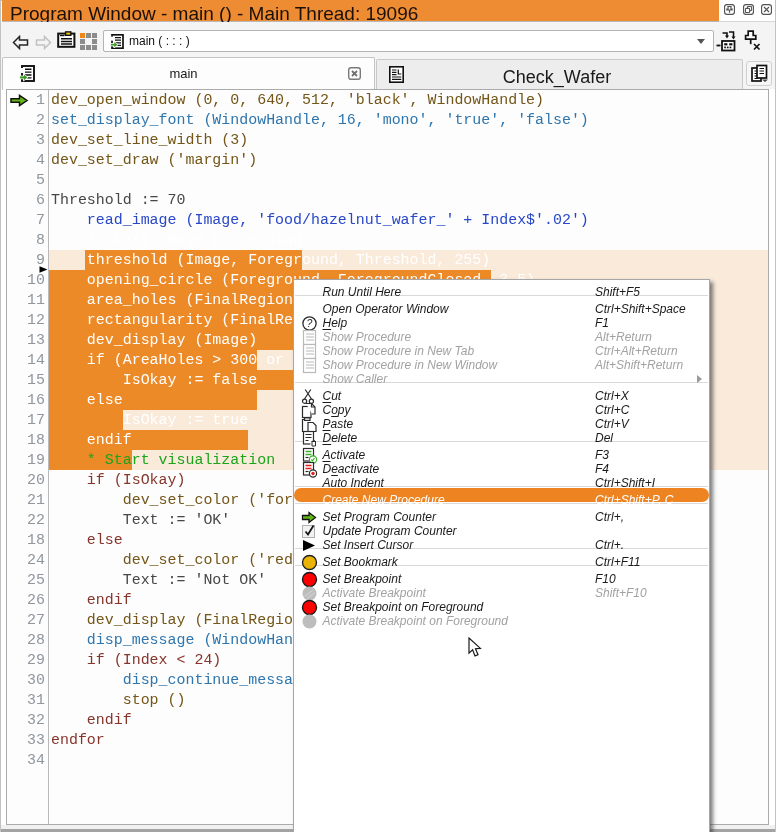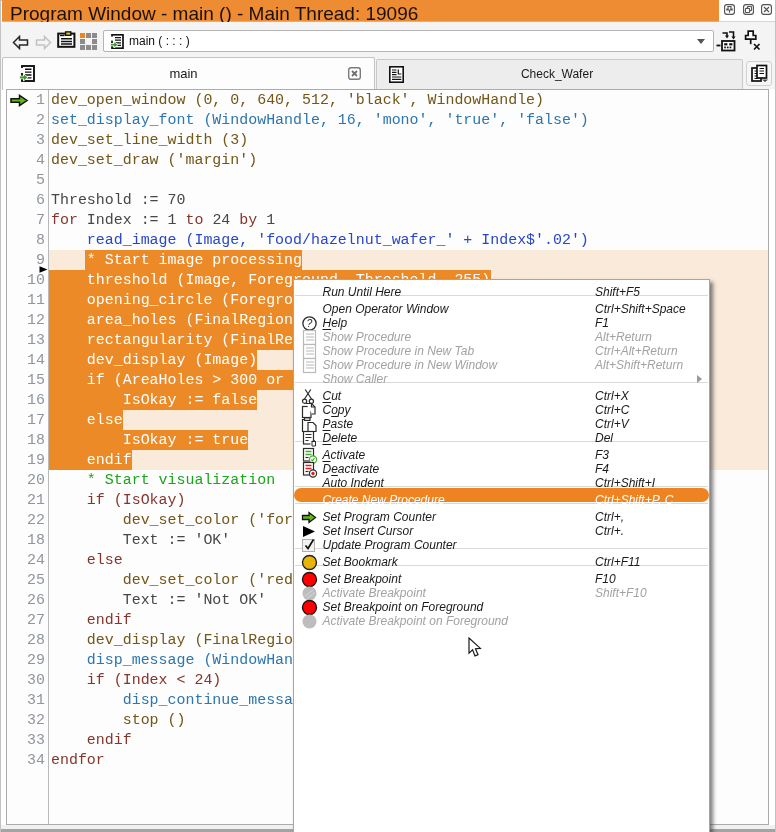--- a/index.html
+++ b/index.html
@@ -12,21 +12,21 @@
 
 #toolbar{position:absolute;left:1px;top:22px;width:774px;height:33px;background:#f4f4f4;}
 #combo{position:absolute;left:102px;top:8px;width:609px;height:20px;background:#fff;border:1px solid #b4b4b4;border-radius:2px;}
 #combo .lbl{position:absolute;left:25px;top:3px;font-size:12px;color:#111;}
 #combo .car{position:absolute;right:8px;top:8px;width:0;height:0;border-left:4px solid transparent;border-right:4px solid transparent;border-top:5px solid #555;}
 
 #tabbar{position:absolute;left:1px;top:55px;width:774px;height:34px;background:#f4f4f4;}
 #tab1{position:absolute;left:1px;top:2px;width:371px;height:32px;background:#fdfdfd;border:1px solid #c3c3c3;border-bottom:none;border-radius:2px 2px 0 0;}
 #tab1 .lbl{position:absolute;left:0;right:10px;top:8px;text-align:center;font-size:13px;color:#1a1a1a;}
 #tab2{position:absolute;left:375px;top:4px;width:365px;height:30px;background:#ededed;border:1px solid #c9c9c9;border-bottom:none;border-radius:2px 2px 0 0;}
-#tab2 .lbl{position:absolute;left:0;right:5px;top:7px;text-align:center;font-size:12px;color:#1a1a1a;}
+#tab2 .lbl{position:absolute;left:0;right:5px;top:7px;text-align:center;font-size:18px;color:#1a1a1a;}
 #tabbtn{position:absolute;left:745px;top:6px;width:24px;height:23px;background:#f6f6f6;border:1px solid #cfcfcf;border-radius:3px;}
 
 #editor{position:absolute;left:6px;top:89px;width:761px;height:734px;border:1px solid #ababab;background:#fdfdfd;}
 #gutline{position:absolute;left:48px;top:90px;width:1px;height:734px;background:#b9b9b9;}
 #nums{position:absolute;left:7px;top:90px;width:38px;text-align:right;
  font-family:"Liberation Mono",monospace;font-size:14.95px;line-height:20px;color:#8f969e;}
 #code{position:absolute;left:51px;top:90px;font-family:"Liberation Mono",monospace;font-size:14.95px;line-height:20px;color:#474747;}
 #code div{height:20px;white-space:pre;}
 .cbr{color:#735618}.cst{color:#2e76ad}.cro{color:#2847c8}.cmr{color:#86352c}
 .cgr{color:#474747}.cgn{color:#1ca41c}.cwh{color:#fff}
@@ -214,21 +214,20 @@
     <div>33</div>
     <div>34</div>
   </div>
 <div id="code">
     <div class="cbr">dev_open_window (0, 0, 640, 512, 'black', WindowHandle)</div>
 <div class="cst">set_display_font (WindowHandle, 16, 'mono', 'true', 'false')</div>
 <div class="cbr">dev_set_line_width (3)</div>
 <div class="cbr">dev_set_draw ('margin')</div>
 <div></div>
 <div class="cgr">Threshold := 70</div>
-<div class="cgr"><span class="cmr">for</span> Index := 1 <span class="cmr">to</span> 24 <span class="cmr">by</span> 1</div>
 <div class="cro">    read_image (Image, 'food/hazelnut_wafer_' + Index$'.02')</div>
 <div class="cwh">    * Start image processing</div>
 <div class="cwh">    threshold (Image, Foreground, Threshold, 255)</div>
 <div class="cwh">    opening_circle (Foreground, ForegroundClosed, 3.5)</div>
 <div class="cwh">    area_holes (FinalRegion, AreaHoles)</div>
 <div class="cwh">    rectangularity (FinalRegion, Rectangularity)</div>
 <div class="cwh">    dev_display (Image)</div>
 <div class="cwh">    if (AreaHoles &gt; 300 or Rectangularity &lt; 0.8)</div>
 <div class="cwh">        IsOkay := false</div>
 <div class="cwh">    else</div>
@@ -377,31 +376,31 @@
 <div class="msep"></div>
 <div class="mi">
       <svg class="ic" viewBox="0 0 17 17">
         <path d="M1.5 6.5 L8 6.5 L8 3.5 L14.5 8.5 L8 13.5 L8 10.5 L1.5 10.5 Z" fill="#64b618" stroke="#111" stroke-width="1.3"></path>
       </svg>
       <span class="t">Set Program Counter</span>
       <span class="s">Ctrl+,</span>
     </div>
 <div class="mi">
       <svg class="ic" viewBox="0 0 17 17">
+        <rect x="1.5" y="2.5" width="12" height="12" fill="#f2f2f2" stroke="#b0b0b0" stroke-width="1"></rect>
+        <path d="M4.5 8.5 l2.5 3 L12.5 2.5" fill="none" stroke="#111" stroke-width="1.7"></path>
+      </svg>
+      <span class="t">Update Program Counter</span>
+    </div>
+<div class="mi">
+      <svg class="ic" viewBox="0 0 17 17">
         <path d="M2 3 L14 8.5 L2 14 Z" fill="#000"></path>
       </svg>
       <span class="t">Set Insert Cursor</span>
       <span class="s">Ctrl+.</span>
-    </div>
-<div class="mi">
-      <svg class="ic" viewBox="0 0 17 17">
-        <rect x="1.5" y="2.5" width="12" height="12" fill="#f2f2f2" stroke="#b0b0b0" stroke-width="1"></rect>
-        <path d="M4.5 8.5 l2.5 3 L12.5 2.5" fill="none" stroke="#111" stroke-width="1.7"></path>
-      </svg>
-      <span class="t">Update Program Counter</span>
     </div>
 <div class="msep"></div>
 <div class="mi">
       <svg class="ic" viewBox="0 0 17 17">
         <circle cx="8.5" cy="8.5" r="7" fill="#eab308" stroke="#222" stroke-width="1.4"></circle>
       </svg>
       <span class="t">Set Bookmark</span>
       <span class="s">Ctrl+F11</span>
     </div>
 <div class="msep"></div>

